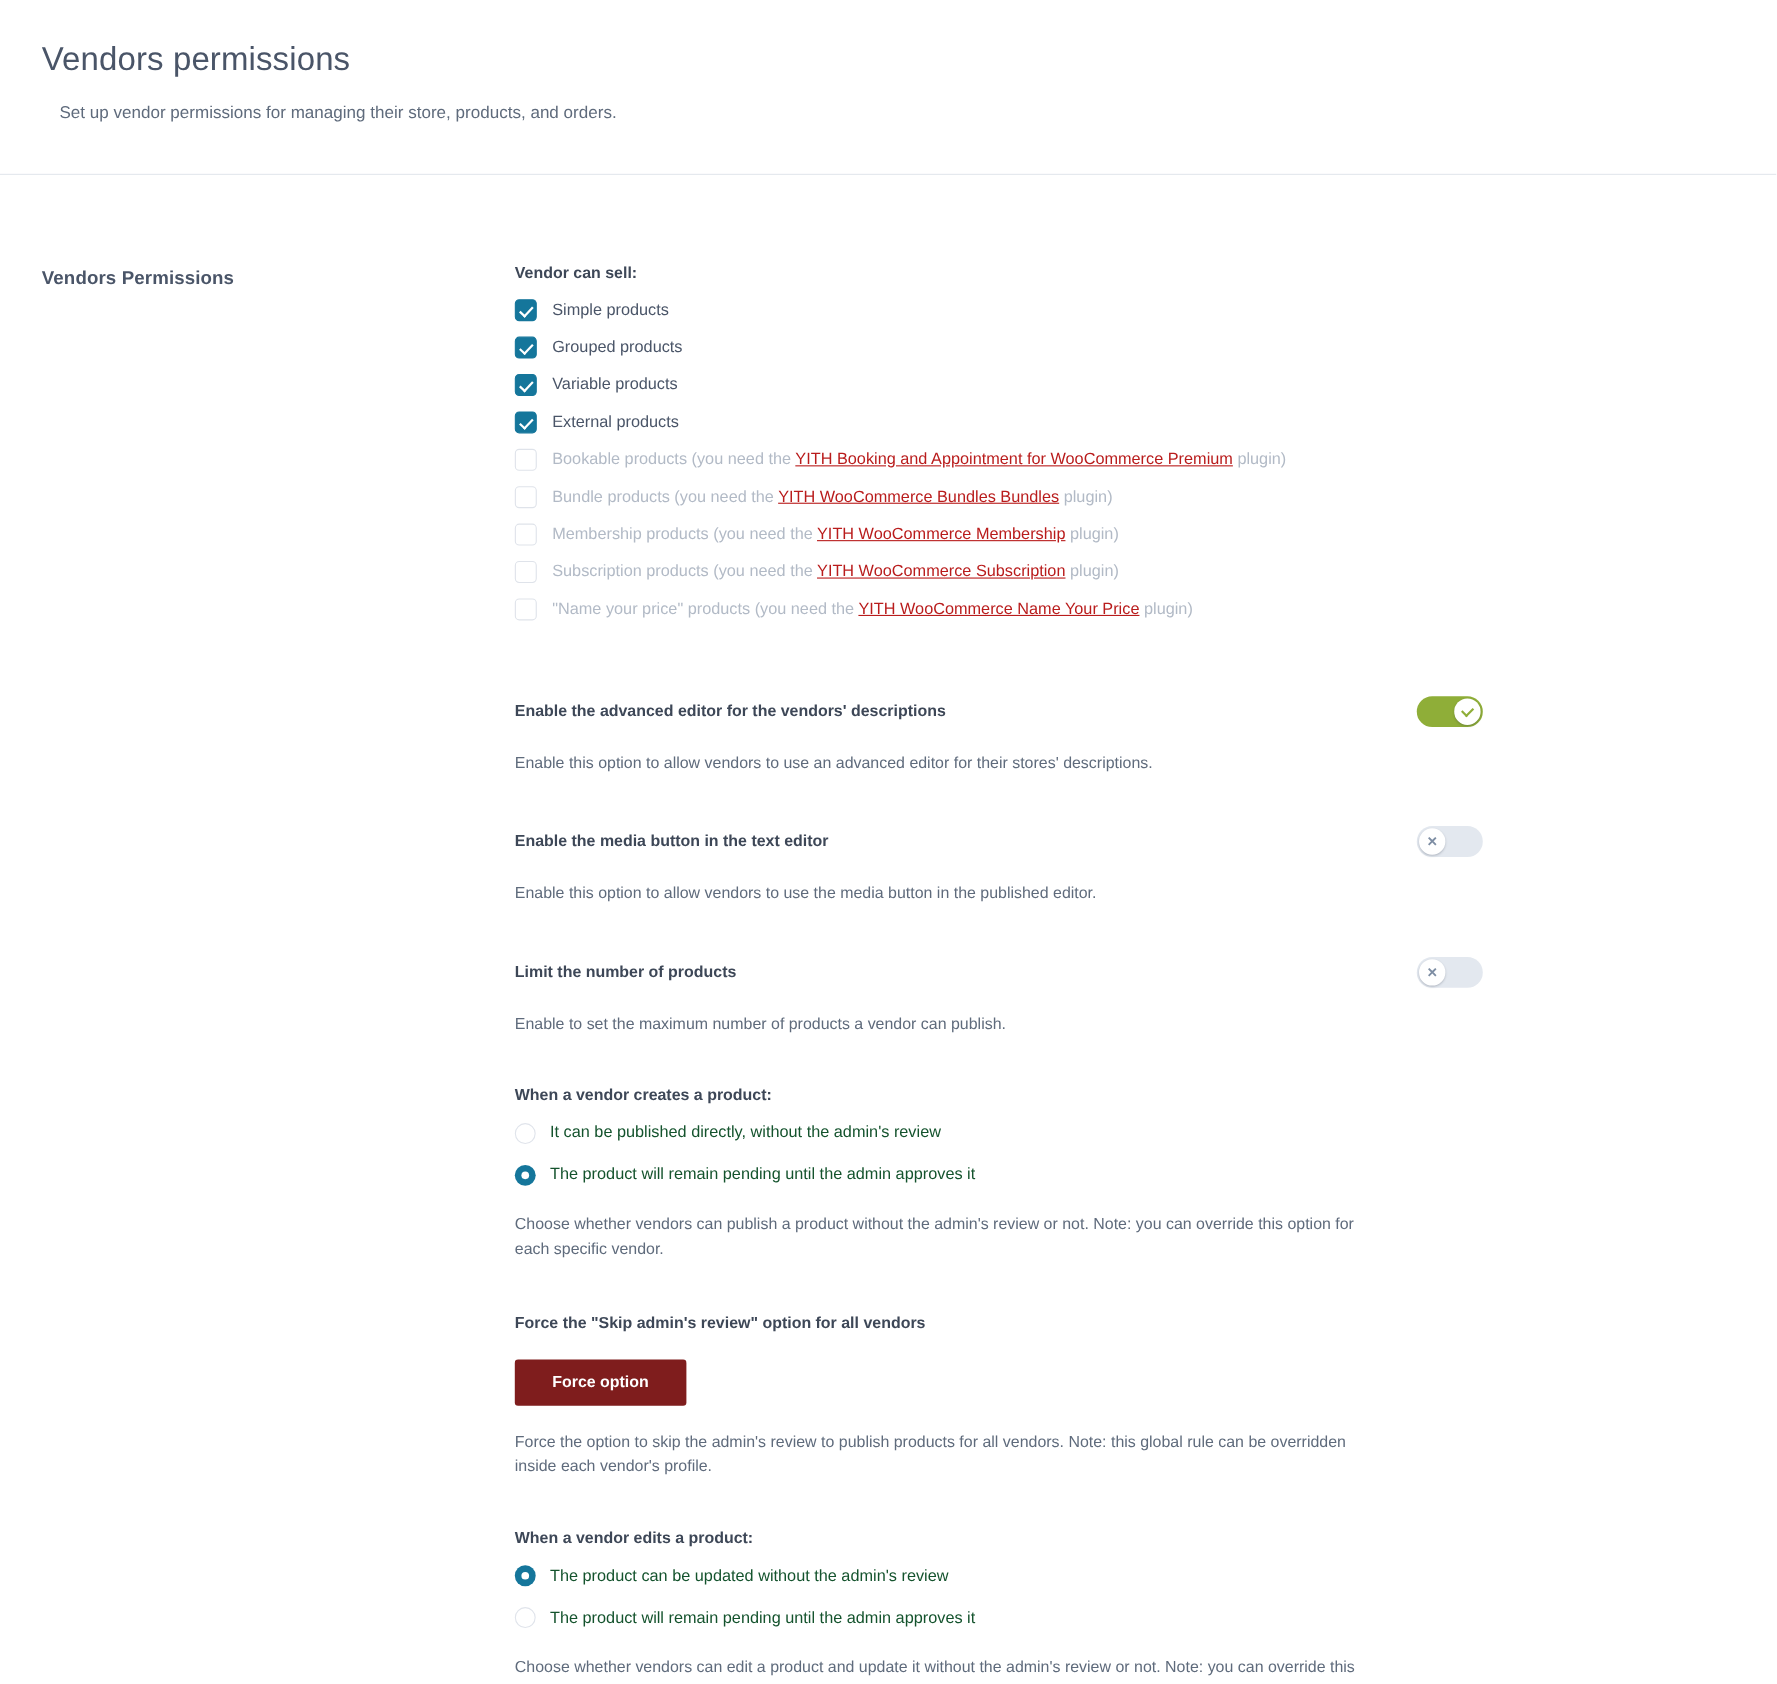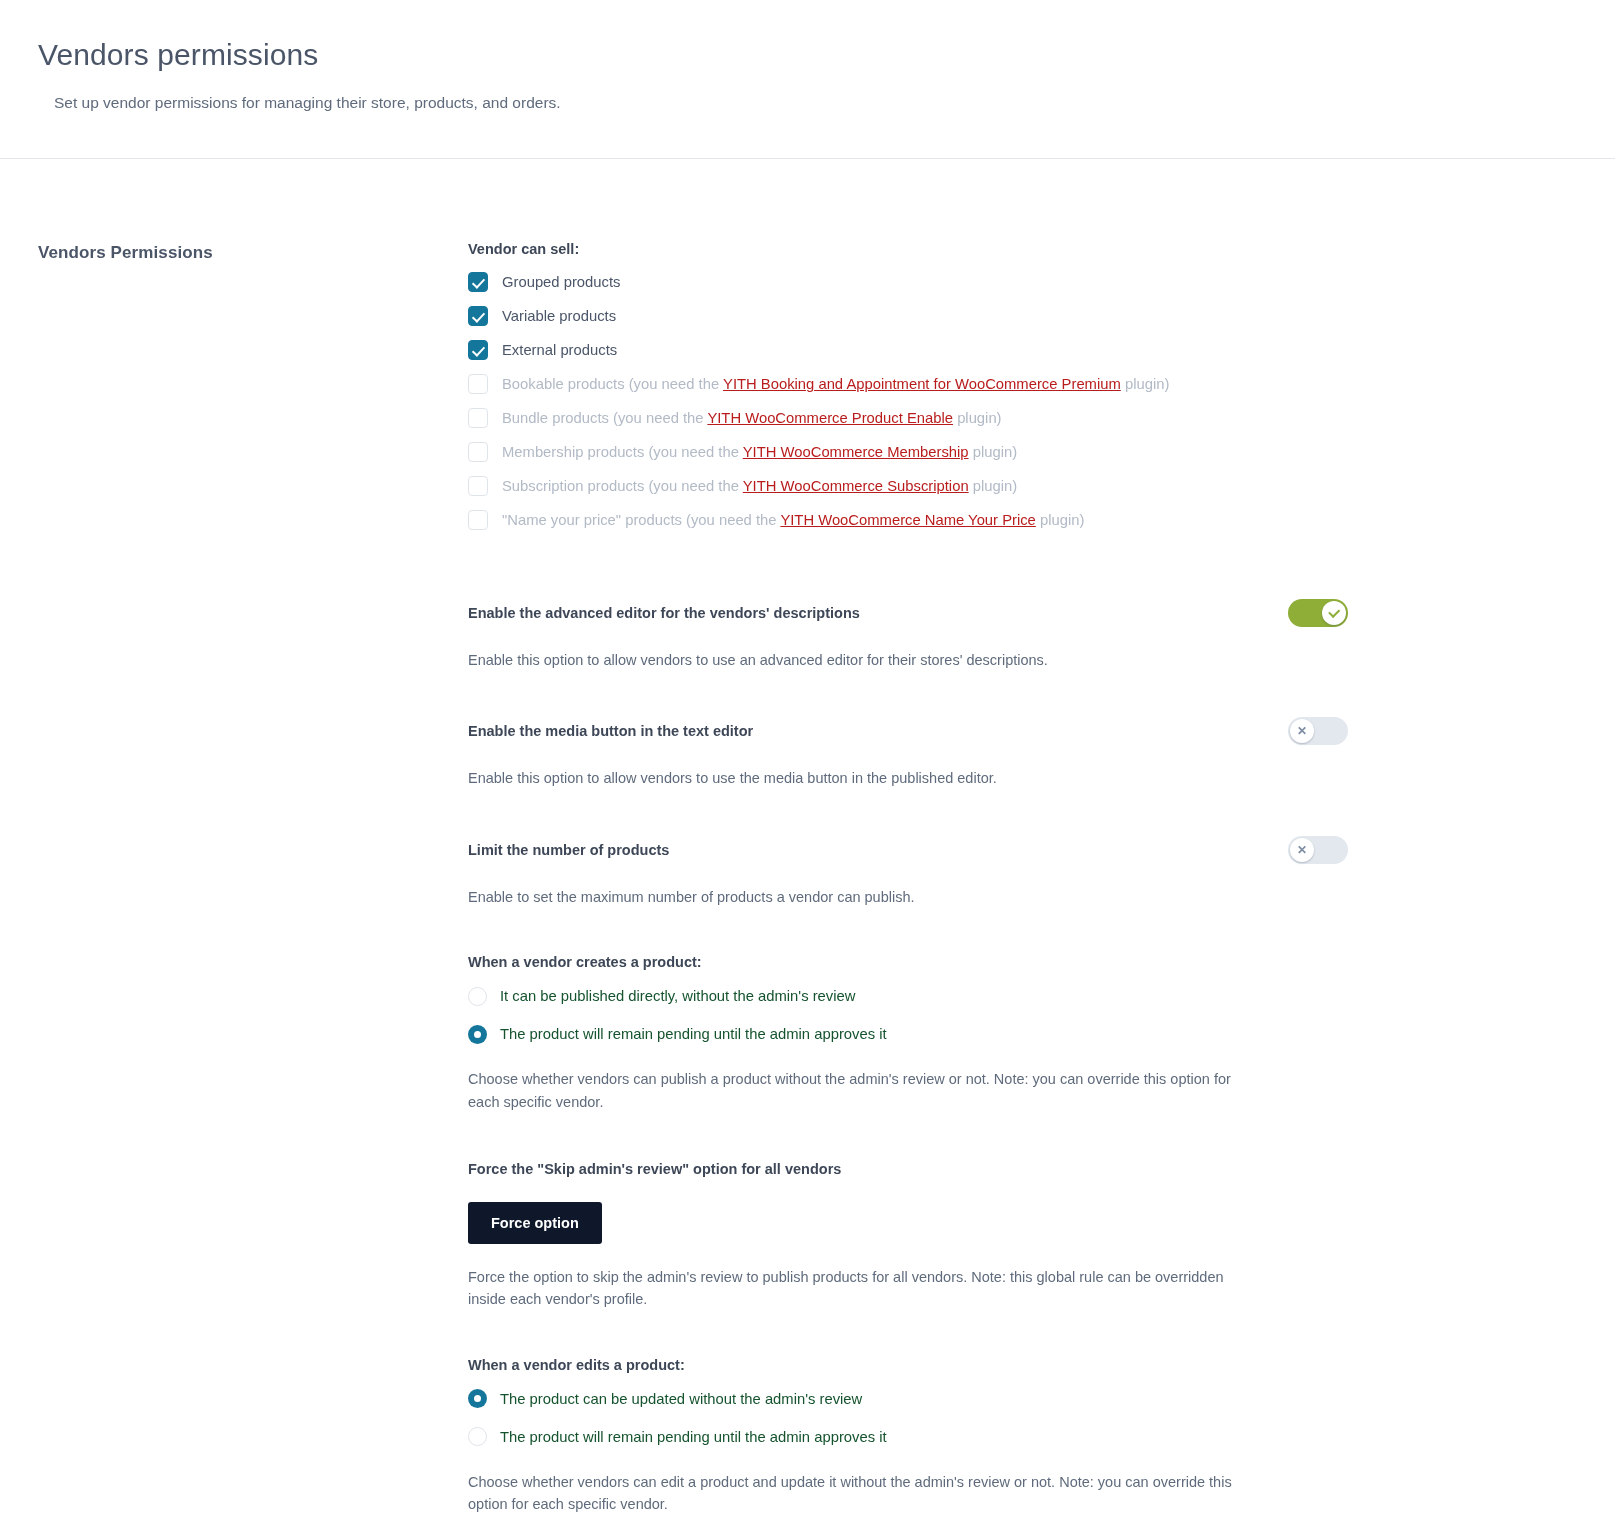--- a/index.html
+++ b/index.html
@@ -196,28 +196,28 @@
     background: #ffffff;
   }
   .radio-label {
     font-size: 14.8px;
     color: #14532d;
   }
 
   
   .btn-primary {
     display: inline-block;
-    background: #0f172a;
+    background: #7f1d1d;
     color: #ffffff;
     font-size: 14.5px;
     font-weight: 700;
     font-family: "Liberation Sans", sans-serif;
     border: none;
     border-radius: 3px;
-    padding: 13px 23px;
+    padding: 13px 34px;
     margin-top: 22px;
     cursor: pointer;
   }
 </style>
 </head>
 <body>
 
 <div class="page-header">
   <h1 class="page-title">Vendors permissions</h1>
   <p class="page-subtitle">Set up vendor permissions for managing their store, products, and orders.</p>
@@ -229,37 +229,41 @@
     <div class="panel-label">Vendors Permissions</div>
   </div>
 
   <div class="panel-fields">
 
     <div class="field-block">
       <div class="group-title">Vendor can sell:</div>
       <div class="cb-list" id="cb-list">
           <div class="cb-row">
             <span class="cb-box checked"></span>
+            <span class="cb-label">Simple products</span>
+          </div>
+          <div class="cb-row">
+            <span class="cb-box checked"></span>
             <span class="cb-label">Grouped products</span>
           </div>
           <div class="cb-row">
             <span class="cb-box checked"></span>
             <span class="cb-label">Variable products</span>
           </div>
           <div class="cb-row">
             <span class="cb-box checked"></span>
             <span class="cb-label">External products</span>
           </div>
           <div class="cb-row disabled">
             <span class="cb-box unchecked"></span>
             <span class="cb-label"><span>Bookable products (you need the </span><span class="cb-link">YITH Booking and Appointment for WooCommerce Premium</span><span> plugin)</span></span>
           </div>
           <div class="cb-row disabled">
             <span class="cb-box unchecked"></span>
-            <span class="cb-label"><span>Bundle products (you need the </span><span class="cb-link">YITH WooCommerce Product Enable</span><span> plugin)</span></span>
+            <span class="cb-label"><span>Bundle products (you need the </span><span class="cb-link">YITH WooCommerce Bundles Bundles</span><span> plugin)</span></span>
           </div>
           <div class="cb-row disabled">
             <span class="cb-box unchecked"></span>
             <span class="cb-label"><span>Membership products (you need the </span><span class="cb-link">YITH WooCommerce Membership</span><span> plugin)</span></span>
           </div>
           <div class="cb-row disabled">
             <span class="cb-box unchecked"></span>
             <span class="cb-label"><span>Subscription products (you need the </span><span class="cb-link">YITH WooCommerce Subscription</span><span> plugin)</span></span>
           </div>
           <div class="cb-row disabled">

